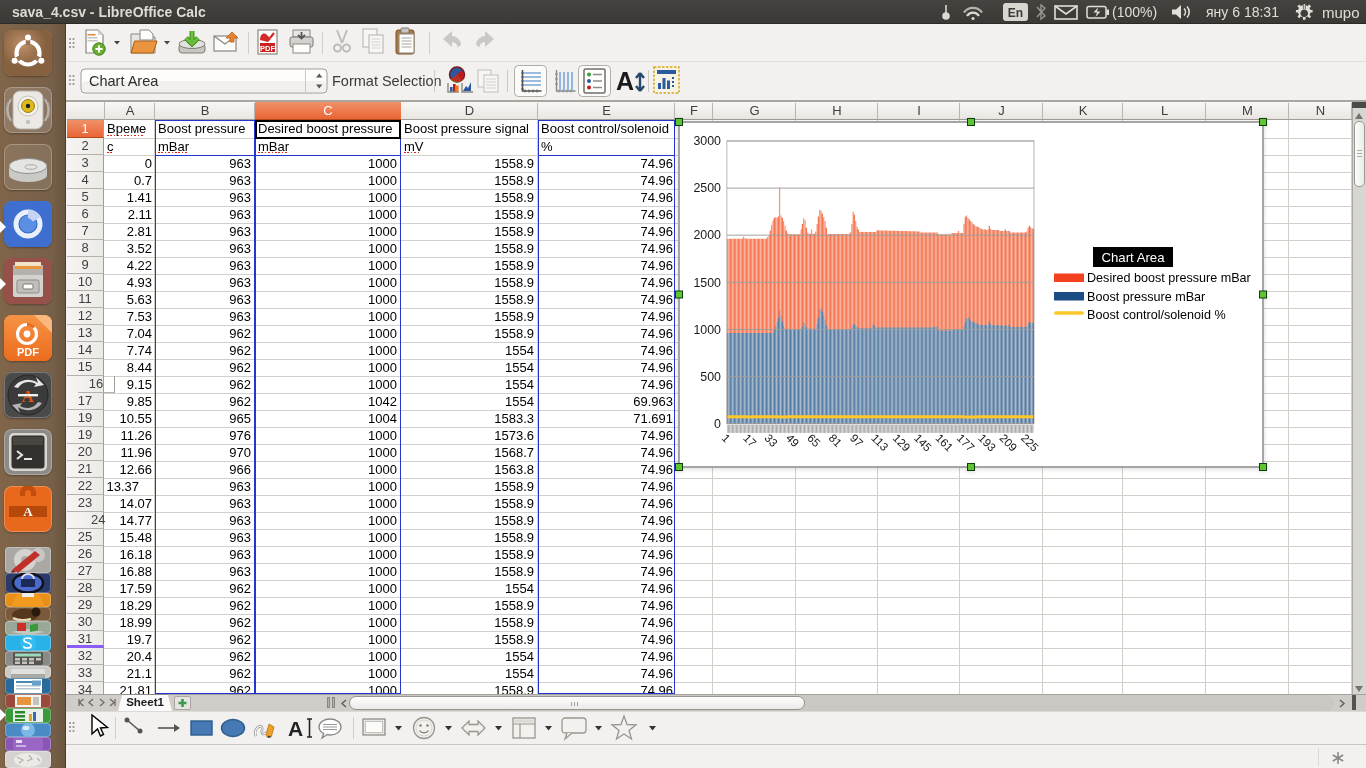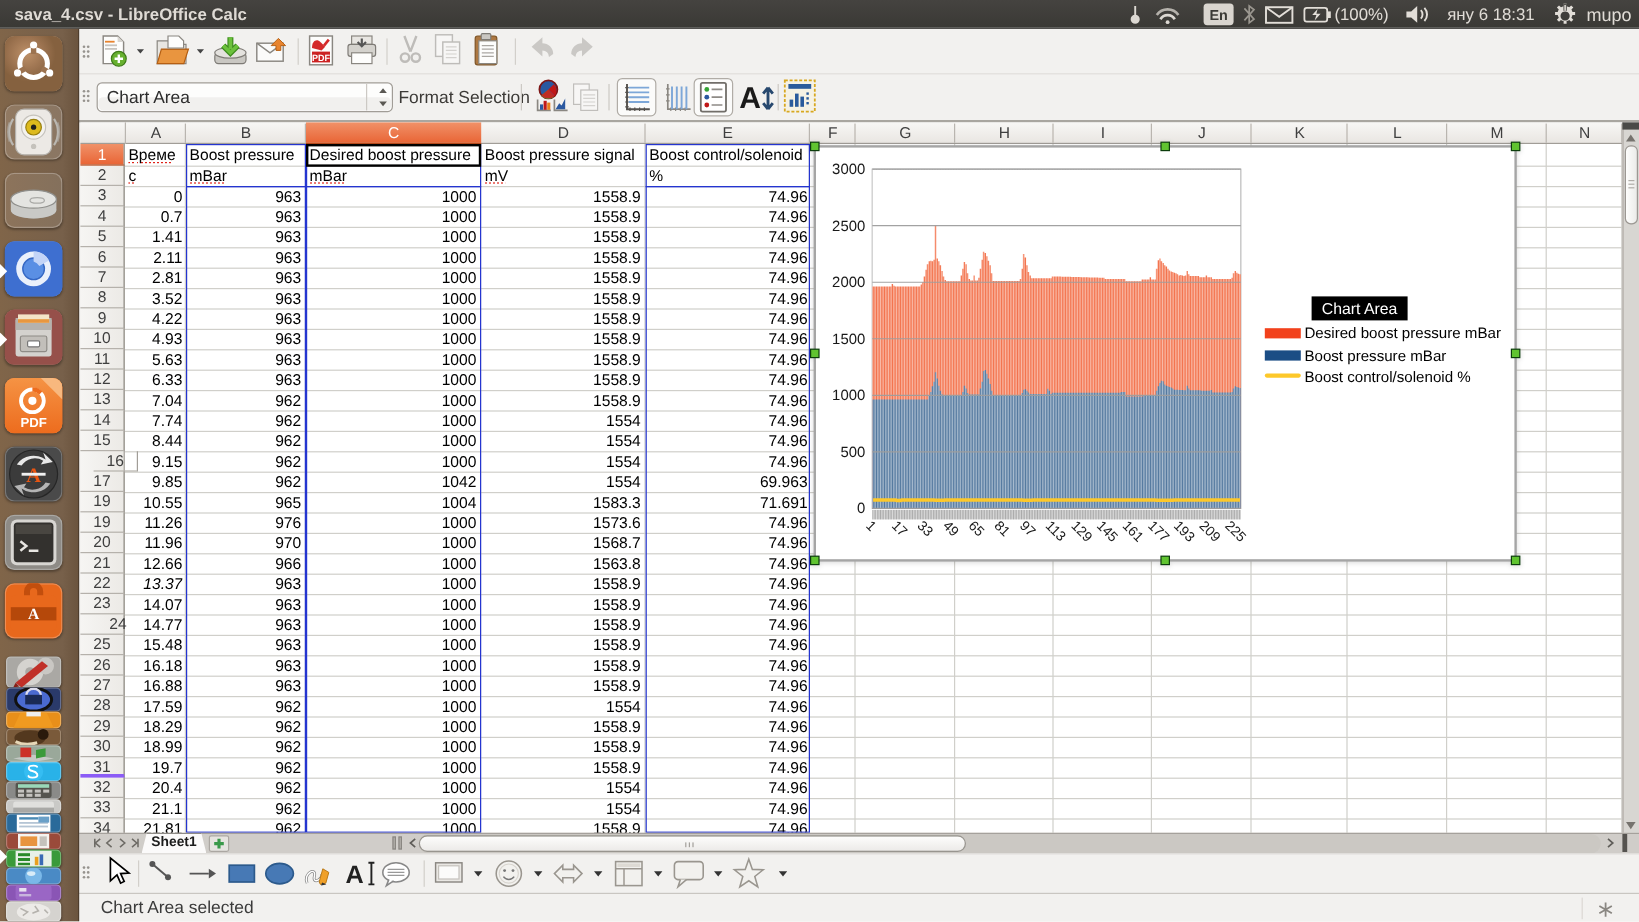--- a/index.html
+++ b/index.html
@@ -591,21 +591,21 @@
     <div style="left:256px;top:291px;width:141px;height:17px;">
       <span class="cell num" style="position:static;display:block;">1000</span>
     </div>
     <div style="left:402px;top:291px;width:132px;height:17px;">
       <span class="cell num" style="position:static;display:block;">1558.9</span>
     </div>
     <div style="left:539px;top:291px;width:134px;height:17px;">
       <span class="cell num" style="position:static;display:block;">74.96</span>
     </div>
     <div style="left:105px;top:308px;width:47px;height:17px;">
-      <span class="cell num" style="position:static;display:block;">6.33</span>
+      <span class="cell num" style="position:static;display:block;">7.53</span>
     </div>
     <div style="left:156px;top:308px;width:95px;height:17px;">
       <span class="cell num" style="position:static;display:block;">963</span>
     </div>
     <div style="left:256px;top:308px;width:141px;height:17px;">
       <span class="cell num" style="position:static;display:block;">1000</span>
     </div>
     <div style="left:402px;top:308px;width:132px;height:17px;">
       <span class="cell num" style="position:static;display:block;">1558.9</span>
     </div>
@@ -740,21 +740,21 @@
     </div>
     <div style="left:256px;top:461px;width:141px;height:17px;">
       <span class="cell num" style="position:static;display:block;">1000</span>
     </div>
     <div style="left:402px;top:461px;width:132px;height:17px;">
       <span class="cell num" style="position:static;display:block;">1563.8</span>
     </div>
     <div style="left:539px;top:461px;width:134px;height:17px;">
       <span class="cell num" style="position:static;display:block;">74.96</span>
     </div>
-    <div style="left:105px;top:478px;width:47px;height:17px;font-style:italic;">
+    <div style="left:92px;top:478px;width:47px;height:17px;">
       <span class="cell num" style="position:static;display:block;">13.37</span>
     </div>
     <div style="left:156px;top:478px;width:95px;height:17px;">
       <span class="cell num" style="position:static;display:block;">963</span>
     </div>
     <div style="left:256px;top:478px;width:141px;height:17px;">
       <span class="cell num" style="position:static;display:block;">1000</span>
     </div>
     <div style="left:402px;top:478px;width:132px;height:17px;">
       <span class="cell num" style="position:static;display:block;">1558.9</span>
@@ -1129,21 +1129,20 @@
           <rect x="0" y="0" width="24" height="15" rx="3" fill="#f2f1ee" stroke="#9a968f" stroke-width="1.3"></rect>
           <path d="M5 15 l-2 6 7-6" fill="#f2f1ee" stroke="#9a968f" stroke-width="1.3"></path>
         </g>
 <path d="M529 15 l3.5 4.5 3.5 -4.5 z" fill="#333"></path>
 <g transform="translate(546,5)">
           <path d="M12 0 l3 8.5 9 0.3 -7 5.6 2.5 8.6 -7.5 -5 -7.5 5 2.5-8.6 -7-5.6 9-0.3 z" fill="#f2f1ee" stroke="#9a968f" stroke-width="1.3"></path>
         </g>
 <path d="M583 15 l3.5 4.5 3.5 -4.5 z" fill="#333"></path>
 </svg></div>
     <div style="left:0px;top:745px;width:1366px;height:23px;background:#f2f1ef;"></div>
-    <div style="left:84px;top:749px;width:400px;height:16px;font-size:14.5px;color:#3b3b3b;">Chart Area selected</div>
     <div style="left:1318px;top:748px;width:1px;height:18px;background:#dbd8d4;"></div>
     <div style="left:1330px;top:750px;width:16px;height:16px;"><svg width="16" height="16">
         <path d="M8 2 v12 M2.8 5 l10.4 6 M2.8 11 l10.4 -6" stroke="#8a8782" stroke-width="1.5"></path>
       </svg></div>
     <div style="left:0px;top:24px;width:66px;height:744px;background:linear-gradient(90deg,#806549,#77604a 80%,#6b543e);border-right:1px solid #4e3d2d;"></div>
     <div style="left:4px;top:30px;width:48px;height:46px;border-radius:8px;background:#9c7550;box-shadow:inset 0 0 0 1px rgba(255,255,255,0.25), 0 1px 2px rgba(0,0,0,0.3);"><svg width="48" height="46">
         <defs>
           <radialGradient id="bfb" cx="38%" cy="32%">
             <stop offset="0%" stop-color="#bd9068"></stop>
             <stop offset="60%" stop-color="#9c7350"></stop>

